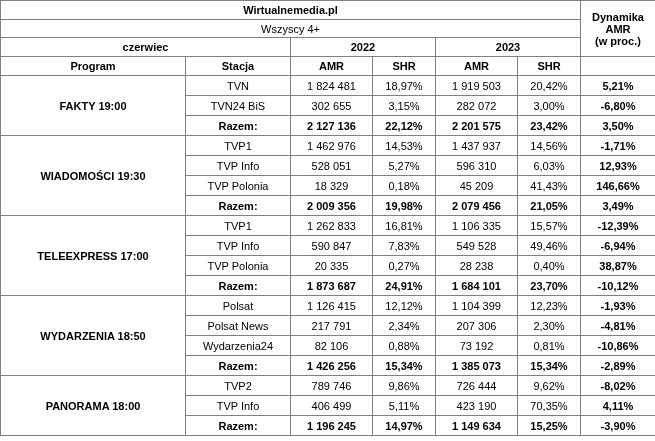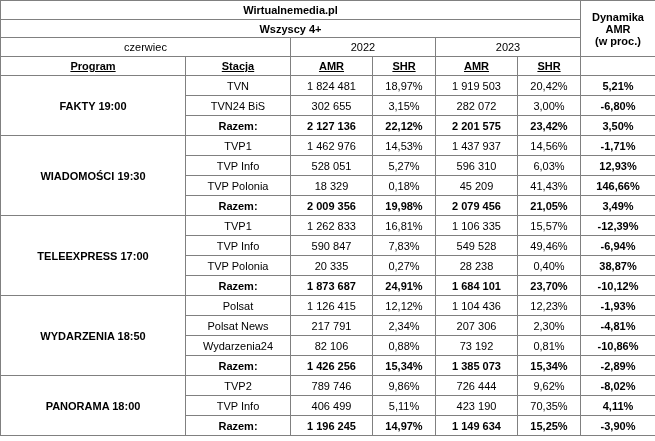--- a/index.html
+++ b/index.html
@@ -30,37 +30,36 @@
     overflow: hidden;
   }
   .title-cell {
     font-weight: bold;
     font-size: 12px;
     background: #d9d9d9;
     height: 18px;
     margin-top: 28px;
   }
   .subtitle-cell {
-    font-weight: bold;
+    font-weight: normal;
     font-size: 11.5px;
     background: #d9d9d9;
     height: 17px;
   }
   .yearhdr {
-    font-weight: normal;
+    font-weight: bold;
     font-size: 12px;
     background: #d9d9d9;
     height: 18px;
   }
   .colhdr {
     font-weight: bold;
     font-size: 11.5px;
     background: #d9d9d9;
     height: 18px;
-    text-decoration: underline;
   }
   .dyn-hdr {
     font-weight: bold;
     font-size: 11px;
     background: #d9d9d9;
     line-height: 12px;
     white-space: normal;
   }
   .prog-cell {
     font-weight: bold;
@@ -215,21 +214,21 @@
       <td>1 684 101</td>
       <td>23,70%</td>
       <td class="dyn-cell">-10,12%</td>
     </tr>
 
     <tr class="row-h">
       <td class="prog-cell" rowspan="4">WYDARZENIA 18:50</td>
       <td>Polsat</td>
       <td>1 126 415</td>
       <td>12,12%</td>
-      <td>1 104 436</td>
+      <td>1 104 399</td>
       <td>12,23%</td>
       <td class="dyn-cell">-1,93%</td>
     </tr>
     <tr class="row-h">
       <td>Polsat News</td>
       <td>217 791</td>
       <td>2,34%</td>
       <td>207 306</td>
       <td>2,30%</td>
       <td class="dyn-cell">-4,81%</td>

